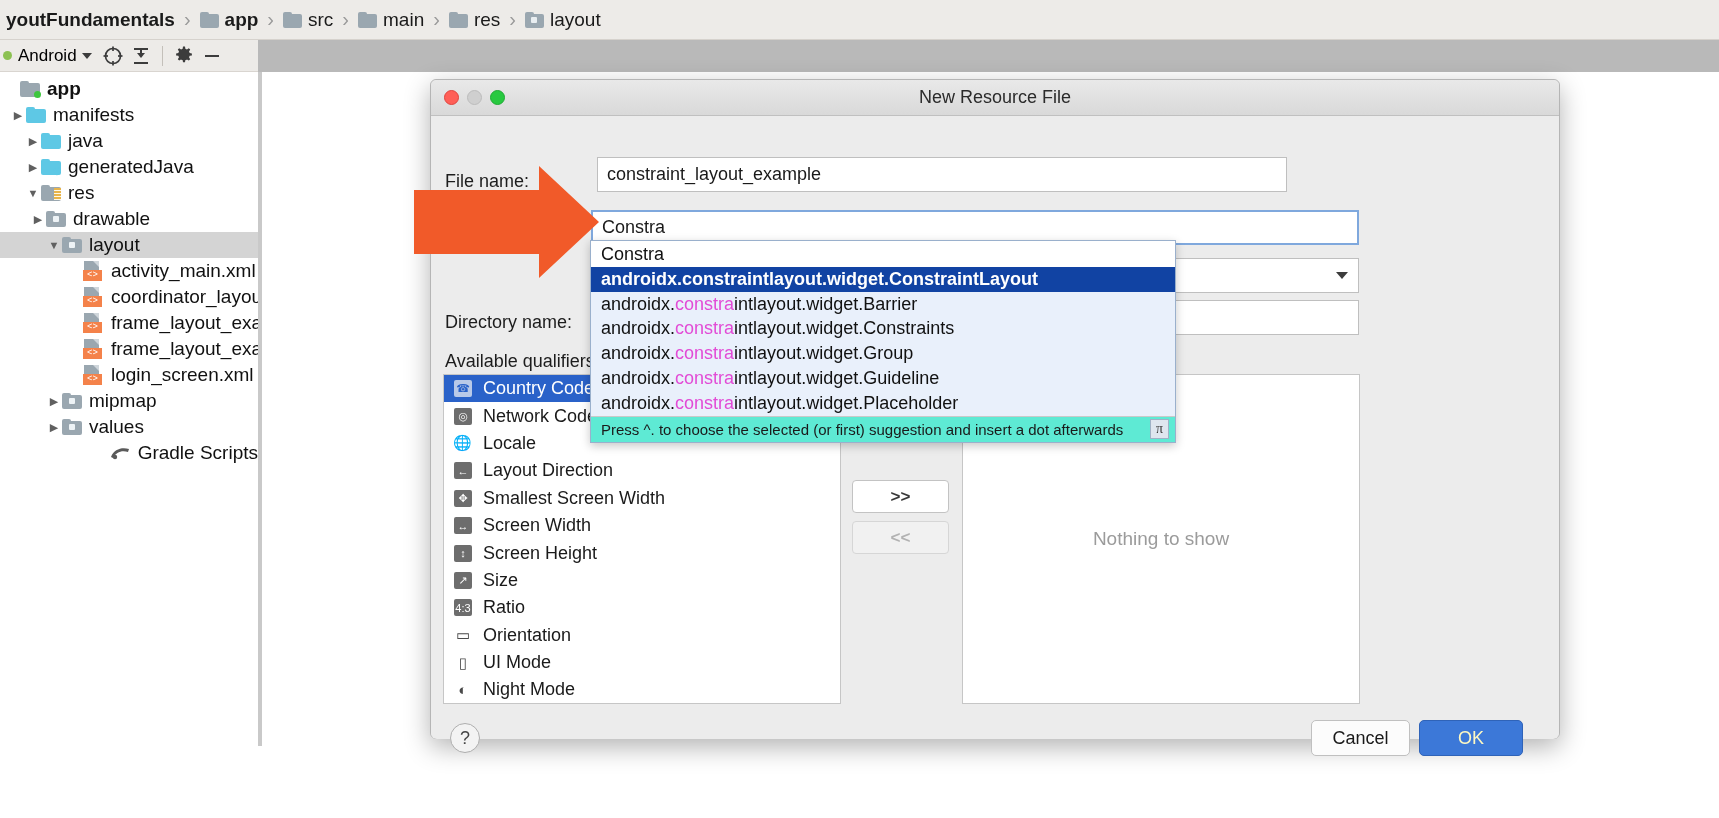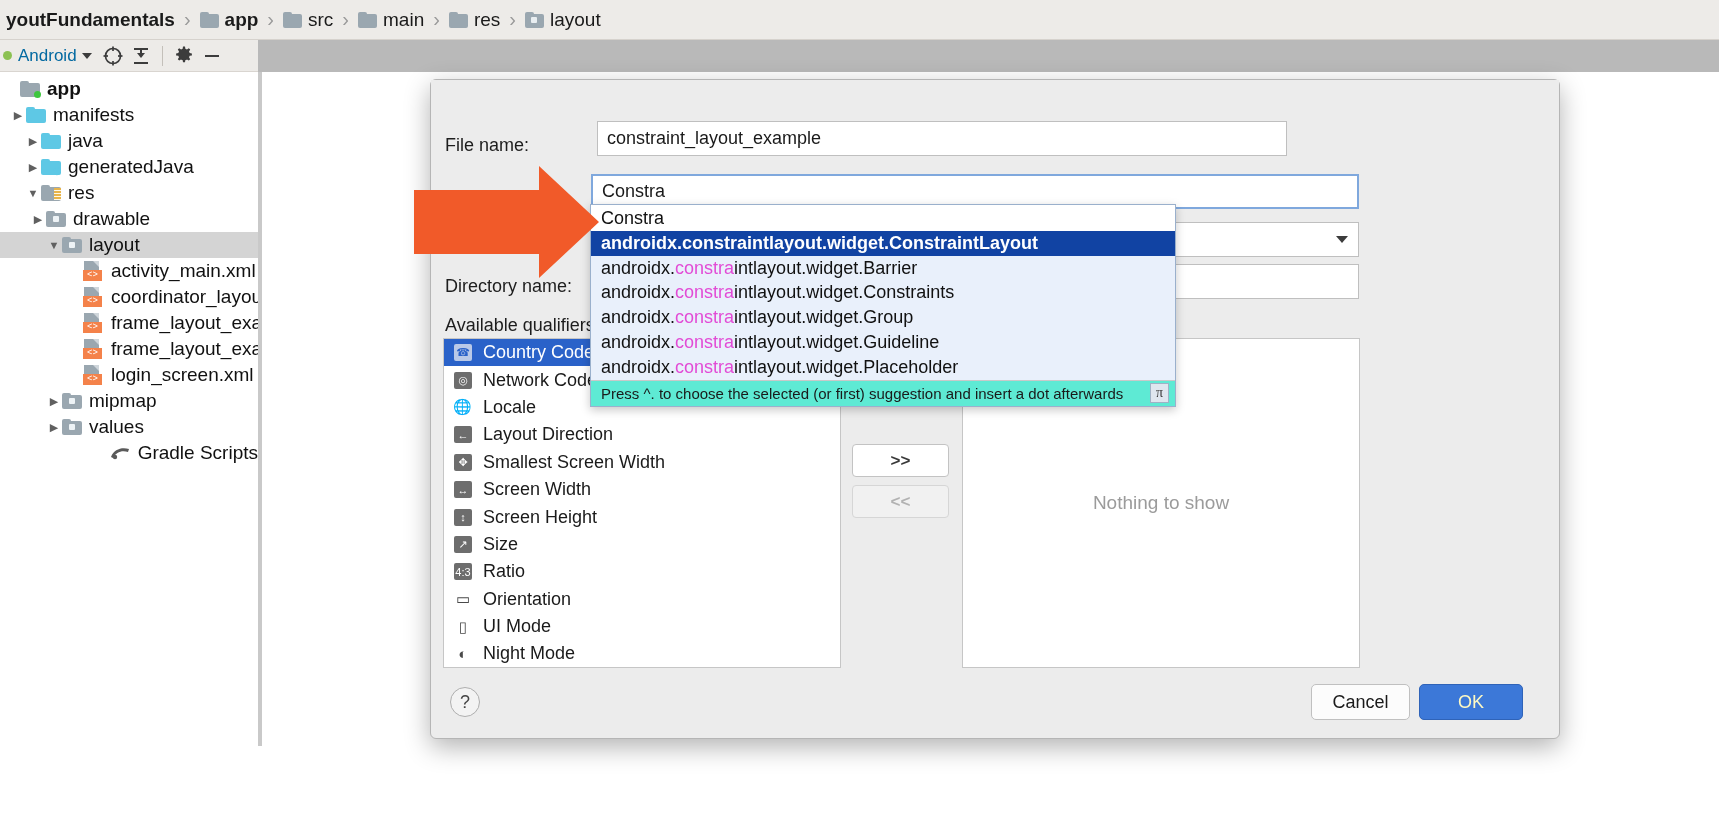--- a/index.html
+++ b/index.html
@@ -35,21 +35,21 @@
     position: absolute; left: 6px; top: 5px; width: 6px; height: 6px;
     background: #e9eef1; border-radius: 1px; z-index: 4;
   }
 
   
   .proj-toolbar {
     position: absolute; left: 0; top: 40px; width: 258px; height: 32px;
     background: #edebe8; display: flex; align-items: center; gap: 2px;
     padding-left: 2px; border-bottom: 1px solid #d9d5d0;
   }
-  .tb-title { font-size: 17px; color: #0369a1; padding-left: 4px; }
+  .tb-title { font-size: 17px; color: #000000; padding-left: 4px; }
   .tri-down {
     width: 0; height: 0; border-left: 5px solid transparent; border-right: 5px solid transparent;
     border-top: 6px solid #3c3c3c; margin-left: 3px; margin-right: 6px;
   }
   .tb-icon { width: 26px; height: 26px; display: flex; align-items: center; justify-content: center; }
   .tb-sep { width: 1px; height: 20px; background: #c4c0ba; margin: 0 6px; }
   .android-dot {
     width: 9px; height: 9px; border-radius: 50%; background: #8cc152; margin-left: 1px;
   }
 
@@ -415,20 +415,28 @@
           </svg></span>
         <span class="tlabel">Gradle Scripts</span>
       </div>
     </div>
 
   <div class="editor-bg"></div>
   <div class="editor-left-strip"></div>
   <div class="bottom-strip"></div>
 
   <div class="dialog">
+    <div class="dlg-titlebar">
+      <div class="traffic">
+        <span class="tl red"></span>
+        <span class="tl yellow"></span>
+        <span class="tl green"></span>
+      </div>
+      <div class="dlg-title">New Resource File</div>
+    </div>
 
     <div class="dlg-body">
 
       <div class="field-label" style="left:14px; top:55px;">File name:</div>
       <div class="text-input" style="left:166px; top:41px; width:690px; height:35px;">constraint_layout_example</div>
 
       <div class="text-input focused" style="left:160px; top:94px; width:768px; height:35px;">Constra</div>
 
       <div class="combo" style="left:160px; top:142px; width:768px; height:35px;">
         <span class="chev"></span>

